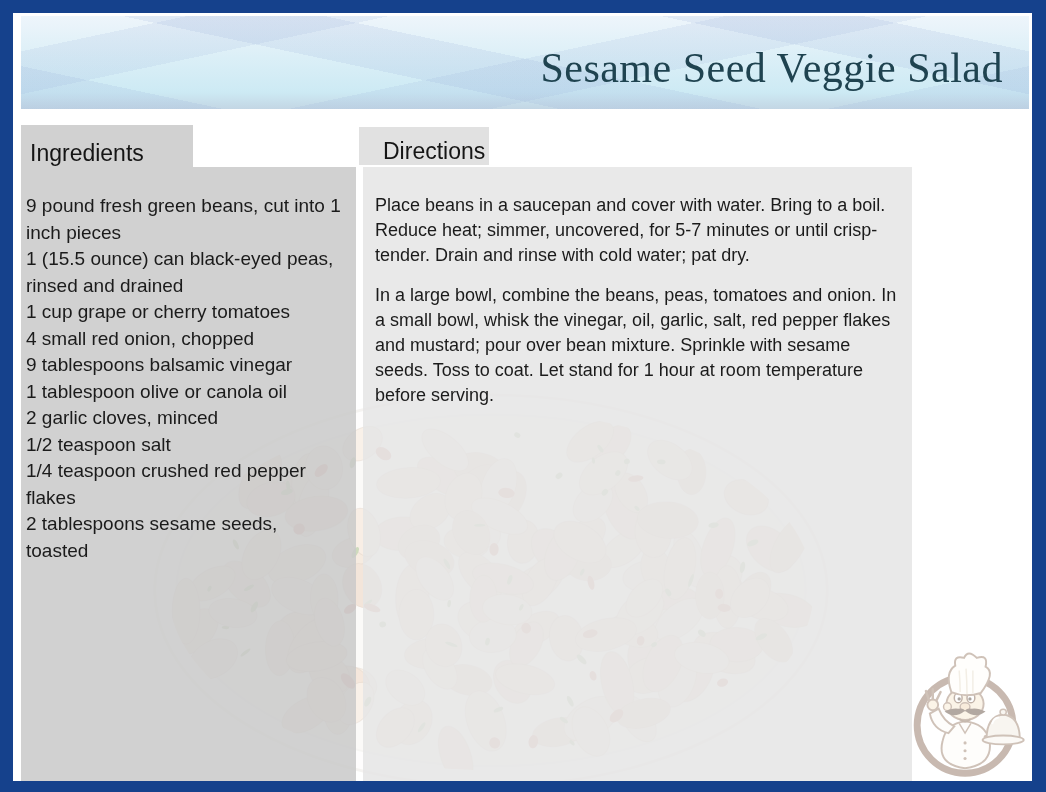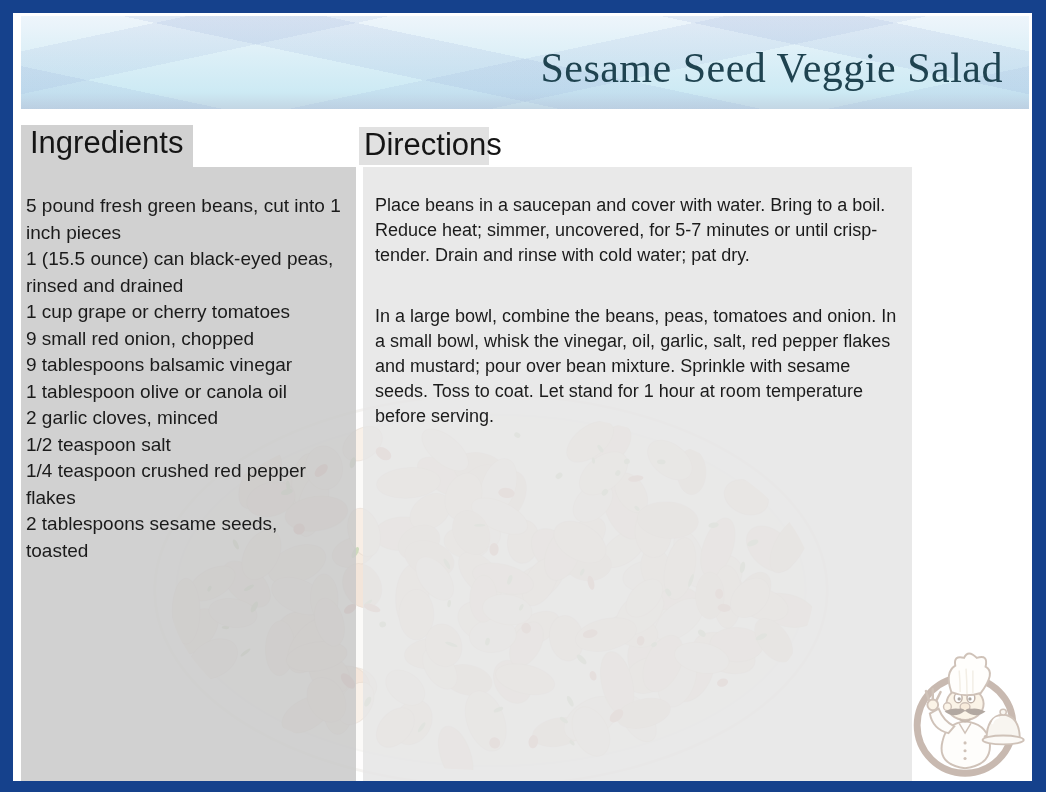--- a/index.html
+++ b/index.html
@@ -12,34 +12,34 @@
   .header{position:absolute;left:8px;top:3px;width:1008px;height:93px;z-index:4;
     background:
       repeating-linear-gradient(12deg, rgba(148,170,214,0.16) 0 42px, rgba(255,255,255,0) 42px 112px),
       repeating-linear-gradient(-12deg, rgba(148,170,214,0.14) 0 42px, rgba(255,255,255,0) 42px 112px),
       linear-gradient(180deg,#eef5fb 0%, #dbeff7 45%, #cdeaf4 82%, #c3d6e4 100%);
     }
   .title{position:absolute;right:26px;top:28px;font-size:42px;letter-spacing:0.5px;
     color:#1f4350;white-space:nowrap;font-family:Liberation Serif, serif;}
 
   
-  .hbox{position:absolute;z-index:3;display:flex;align-items:flex-start;color:#151515;
-    font-size:31px;}
+  .hbox{position:absolute;z-index:3;display:flex;align-items:flex-end;color:#151515;
+    font-size:23px;}
   .hbox-ing{left:8px;top:112px;width:172px;height:42px;background:rgba(203,203,203,0.88);
     padding-left:9px;box-sizing:border-box;}
   .hbox-dir{left:346px;top:114px;width:130px;height:38px;background:rgba(222,222,222,0.90);
-    padding-left:5px;box-sizing:border-box;}
+    padding-left:24px;box-sizing:border-box;}
 
   
   .panel{position:absolute;top:154px;bottom:0;z-index:2;box-sizing:border-box;}
   .panel-ing{left:8px;width:335px;background:rgba(201,201,201,0.85);
     padding:26px 14px 0 5px;font-size:19px;line-height:26.5px;color:#1b1b1b;}
   .panel-dir{left:350px;width:549px;background:rgba(229,229,229,0.84);
     padding:26px 14px 0 12px;font-size:18px;line-height:25px;color:#1b1b1b;}
-  .dir-para + .dir-para{margin-top:36px;}
+  .dir-para + .dir-para{margin-top:15px;}
 
   
   .bowl-art{position:absolute;left:132px;top:377px;width:692px;height:391px;z-index:1;opacity:0.38;}
   .chef-art{position:absolute;left:888px;top:638px;width:132px;height:132px;z-index:3;opacity:0.42;}
 </style>
 </head>
 <body>
 
 <div class="frame">
   <div class="page">
@@ -290,24 +290,24 @@
       <ellipse cx="102" cy="62.5" rx="3.2" ry="3" fill="#efe9dd" stroke="#8f6f58" stroke-width="1.5"></ellipse>
       <ellipse cx="102" cy="91" rx="21" ry="4.5" fill="#f6f3ec" stroke="#8f6f58" stroke-width="2"></ellipse>
       <path d="M91,74 Q92,69 97,68" fill="none" stroke="#ffffff" stroke-width="2" stroke-linecap="round"></path>
     </svg>
 
     <div class="hbox hbox-ing">
       <span>Ingredients</span>
     </div>
     <div class="panel panel-ing">
       <div>
-          <div class="ing-item">5 pound fresh green beans, cut into 1 inch pieces</div>
+          <div class="ing-item">9 pound fresh green beans, cut into 1 inch pieces</div>
           <div class="ing-item">1 (15.5 ounce) can black-eyed peas, rinsed and drained</div>
           <div class="ing-item">1 cup grape or cherry tomatoes</div>
-          <div class="ing-item">9 small red onion, chopped</div>
+          <div class="ing-item">4 small red onion, chopped</div>
           <div class="ing-item">9 tablespoons balsamic vinegar</div>
           <div class="ing-item">1 tablespoon olive or canola oil</div>
           <div class="ing-item">2 garlic cloves, minced</div>
           <div class="ing-item">1/2 teaspoon salt</div>
           <div class="ing-item">1/4 teaspoon crushed red pepper flakes</div>
           <div class="ing-item">2 tablespoons sesame seeds, toasted</div>
         </div>
     </div>
 
     <div class="hbox hbox-dir">

